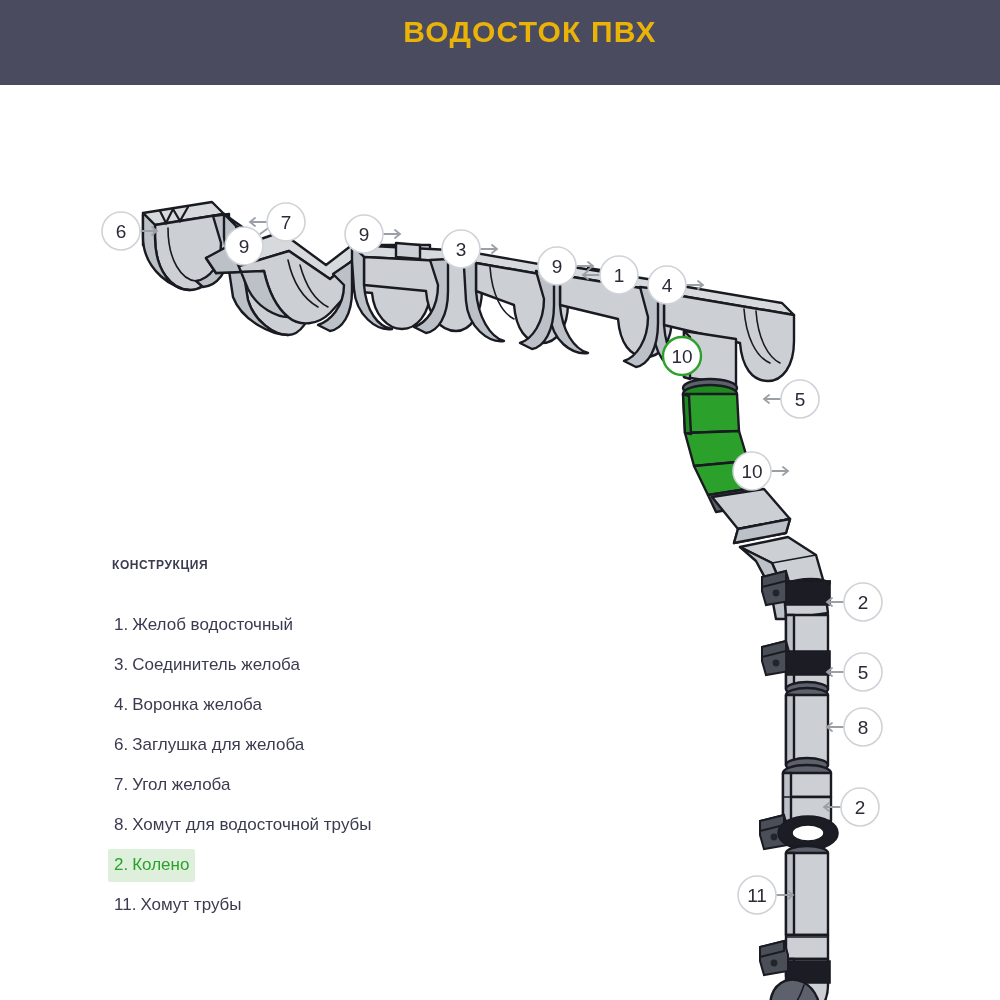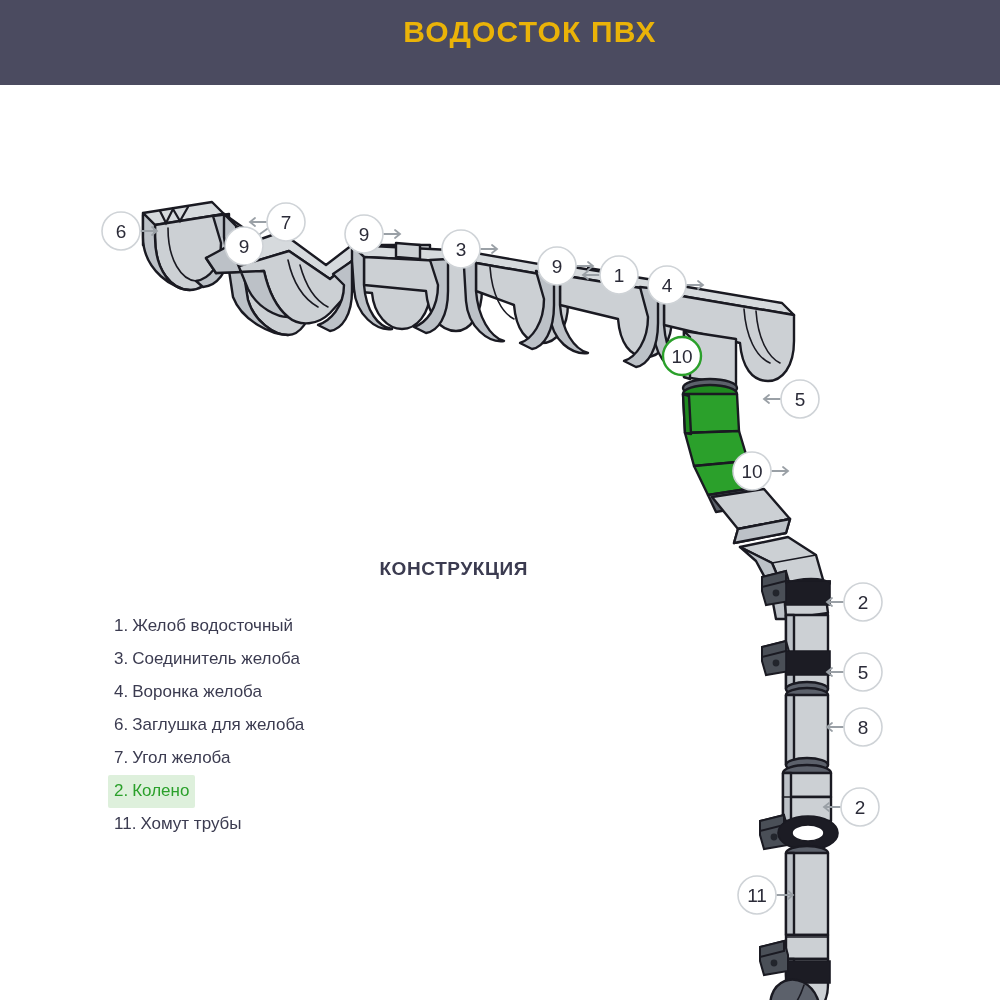--- a/index.html
+++ b/index.html
@@ -28,30 +28,30 @@
 
   
   .diagram{position:absolute;left:0;top:85px;width:1000px;height:915px;}
   .diagram svg{display:block;}
 
   
   .legend{
     position:absolute;left:108px;top:558px;width:420px;
   }
   .legend-heading{
-    font-size:19px;font-weight:bold;color:#3b3b50;
-    letter-spacing:0.6px;margin:0 0 30px 16px;text-align:right;
+    font-size:12px;font-weight:bold;color:#3b3b50;
+    letter-spacing:0.6px;margin:0 0 30px 4px;
   }
   .legend-list{list-style:none;margin:0;padding:0;}
   .legend-item{
     font-size:17px;color:#3b3b50;line-height:30px;
     white-space:nowrap;display:block;
   }
   .legend-item .li-inner{
-    display:inline-block;padding:1px 6px 2px 6px;border-radius:2px;
+    display:inline-block;padding:1px 6px 2px 6px;border-radius:2px;margin-top:7px;
   }
   .legend-item.highlight .li-inner{
     background:#def0dc;color:#2ba02b;
   }
   .legend-item .li-num{padding-right:4px;}
 </style>
 </head>
 <body>
 
 <div id="page">
@@ -334,18 +334,19 @@
   </div>
 
   <div class="legend">
     <div class="legend-heading">КОНСТРУКЦИЯ</div>
     <ul class="legend-list" id="legend-list">
         <li class="legend-item"><span class="li-inner"><span class="li-num">1.</span><span>Желоб водосточный</span></span></li>
         <li class="legend-item"><span class="li-inner"><span class="li-num">3.</span><span>Соединитель желоба</span></span></li>
         <li class="legend-item"><span class="li-inner"><span class="li-num">4.</span><span>Воронка желоба</span></span></li>
         <li class="legend-item"><span class="li-inner"><span class="li-num">6.</span><span>Заглушка для желоба</span></span></li>
         <li class="legend-item"><span class="li-inner"><span class="li-num">7.</span><span>Угол желоба</span></span></li>
+        <li class="legend-item"><span class="li-inner"><span class="li-num">8.</span><span>Хомут для водосточной трубы</span></span></li>
         <li class="legend-item highlight"><span class="li-inner"><span class="li-num">2.</span><span>Колено</span></span></li>
         <li class="legend-item"><span class="li-inner"><span class="li-num">11.</span><span>Хомут трубы</span></span></li>
       </ul>
   </div>
 
 </div>
 
 </body></html>

